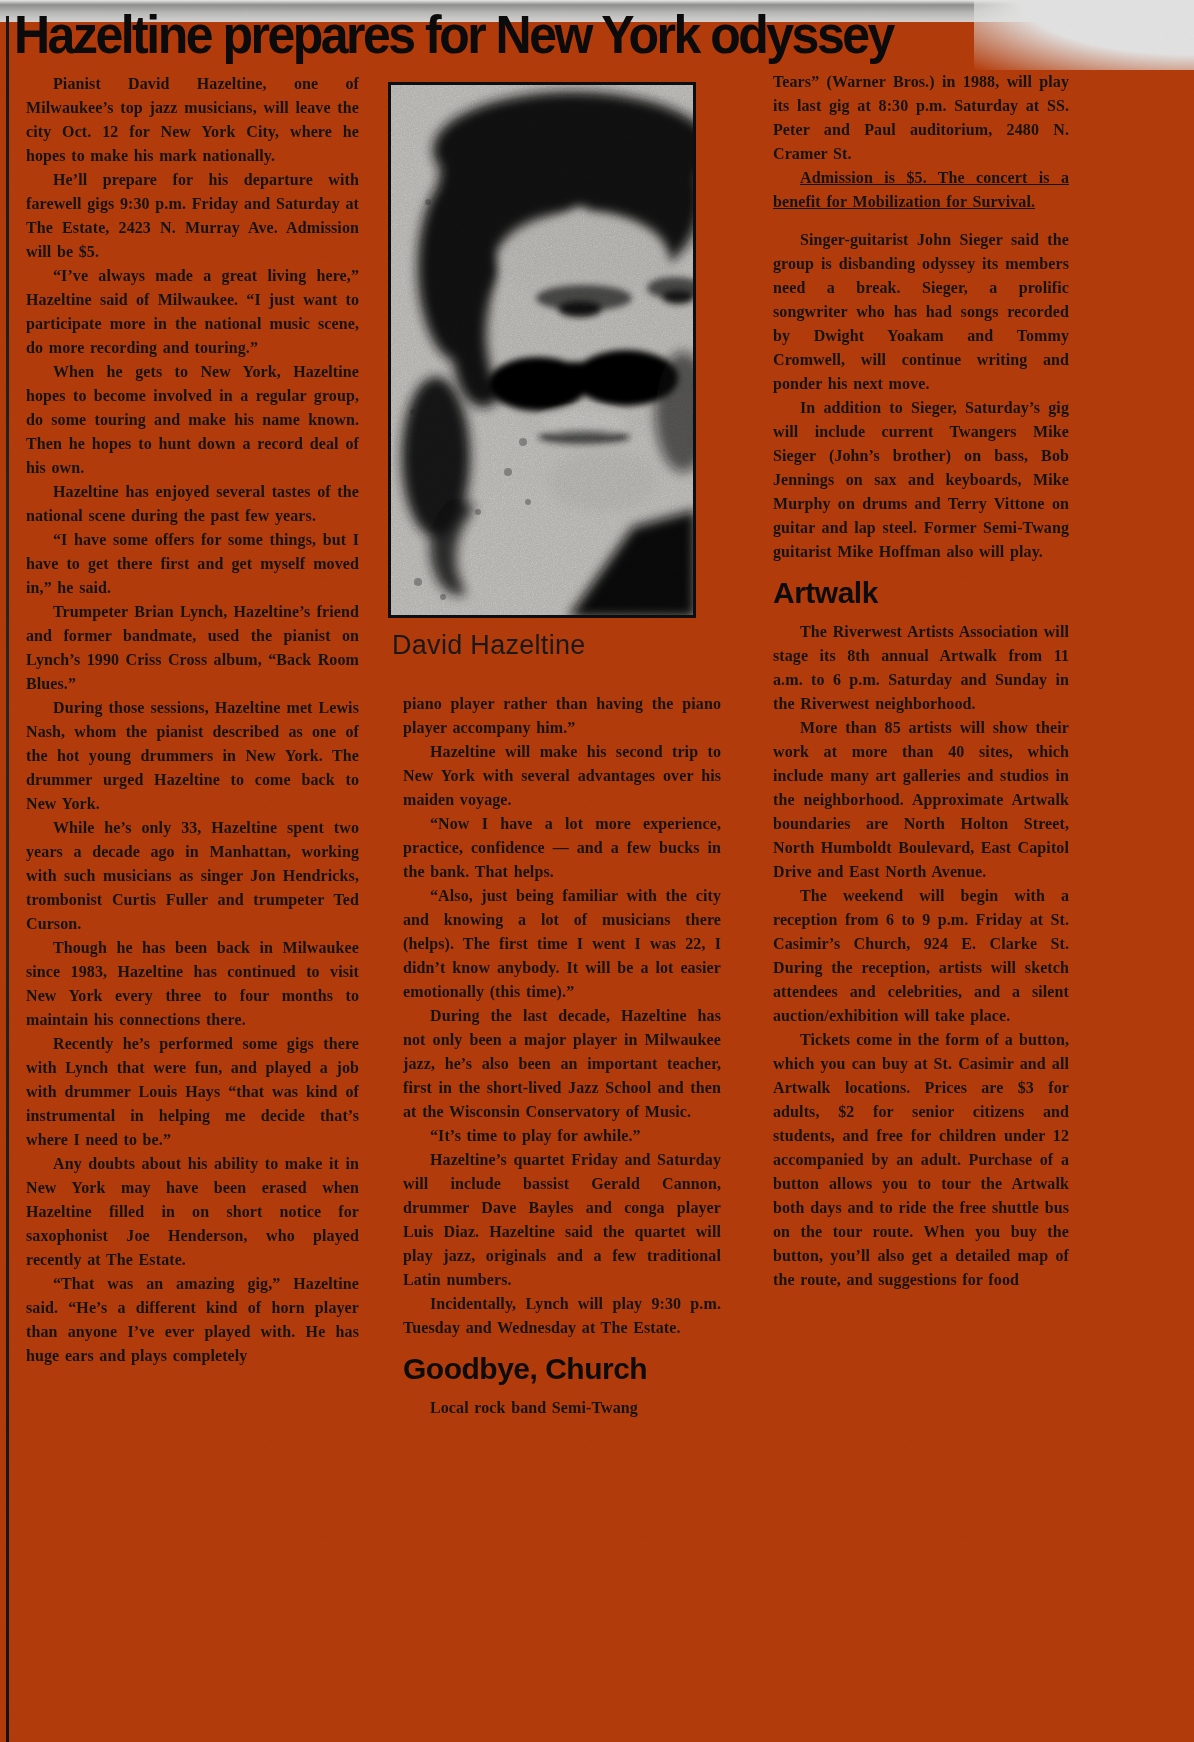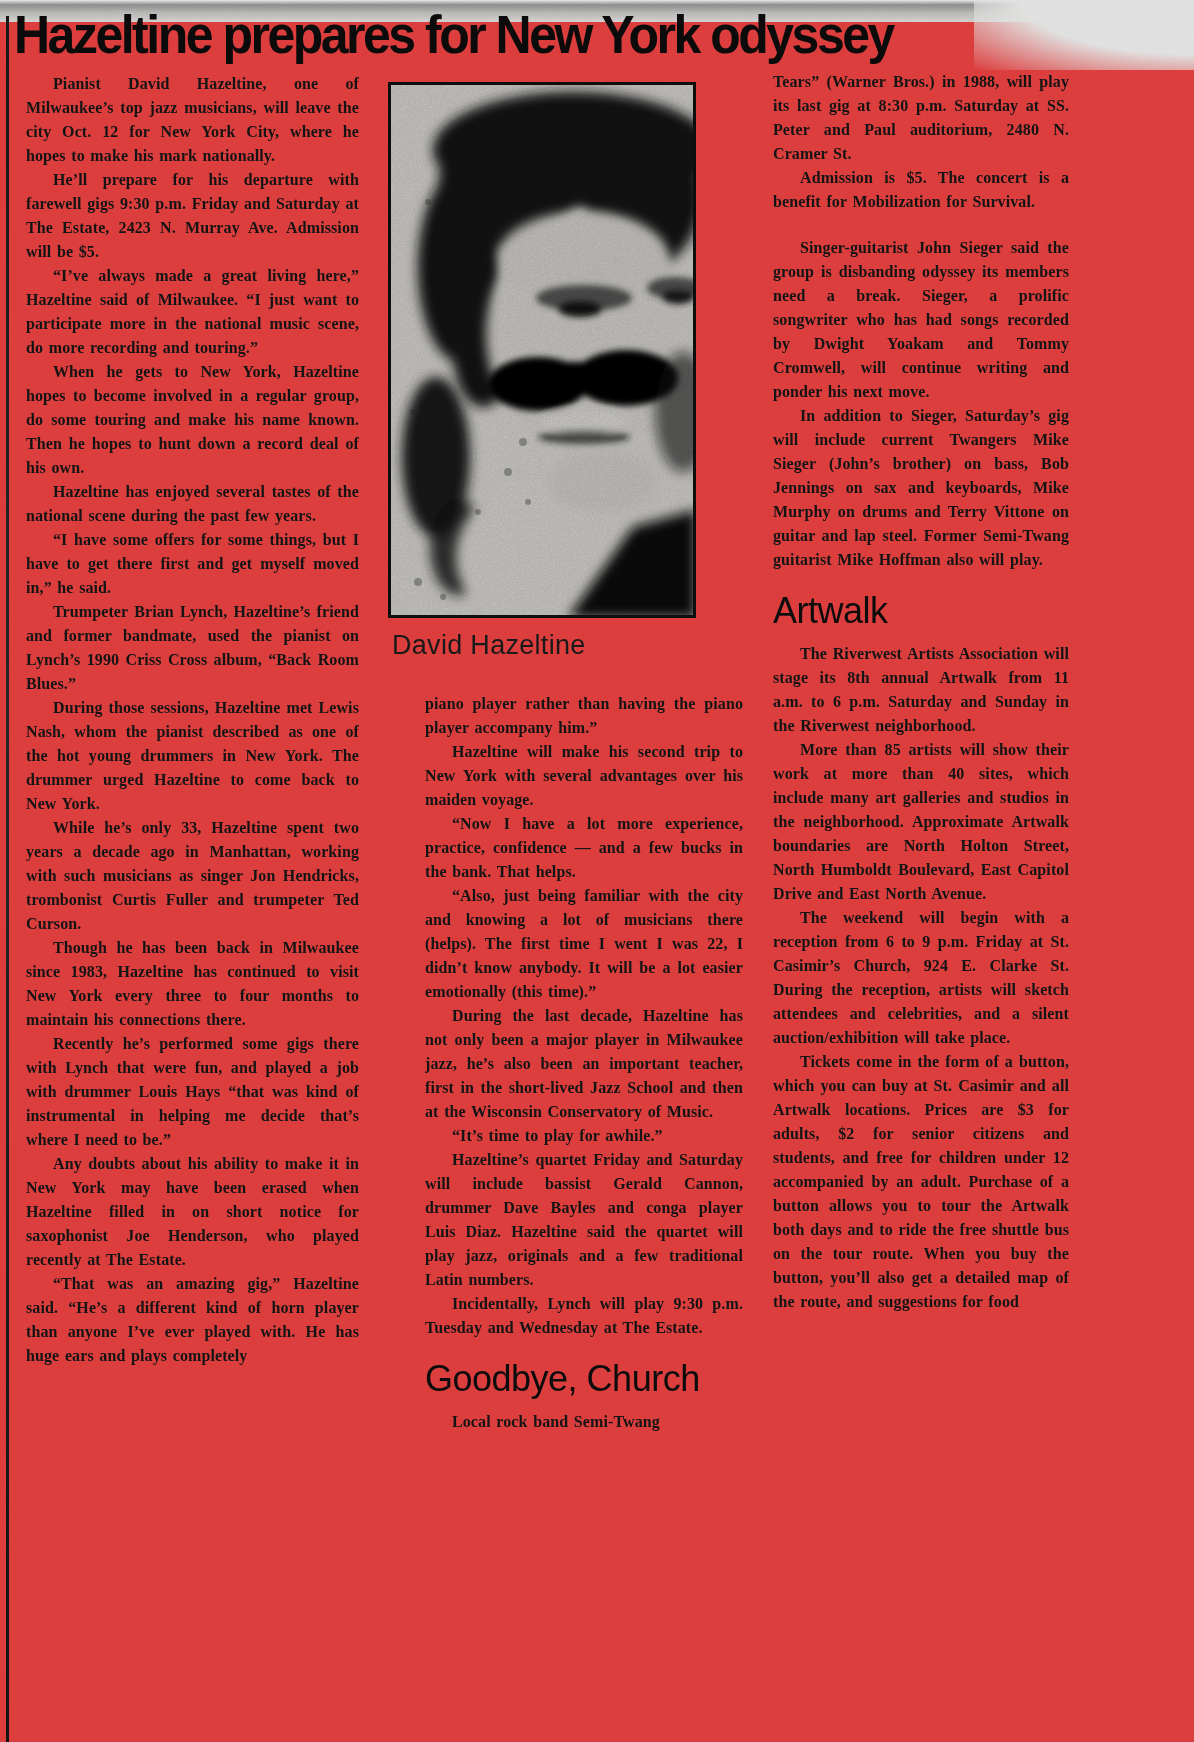--- a/index.html
+++ b/index.html
@@ -1,18 +1,18 @@
 <!DOCTYPE html>
 <html><head>
 <meta charset="utf-8">
 <style>
   html,body { margin:0; padding:0; background:#cfcfcd; }
   .page {
     position:relative; width:1194px; height:1742px;
-    background:#ef4444; overflow:hidden;
+    background:#c2410c; overflow:hidden;
     font-family:"Liberation Serif", serif;
   }
   .top-scan-gradient {
     position:absolute; left:0; top:0; width:1194px; height:22px;
     background:linear-gradient(180deg,#fbfbfb 0%,#9b9b99 22%,#c9c9c7 60%,#e4e3e1 100%);
   }
   .top-right-light {
     position:absolute; right:0; top:0; width:220px; height:70px;
     background:radial-gradient(ellipse at top right, #f4f4f3 55%, rgba(244,244,243,0) 100%);
   }
@@ -26,27 +26,27 @@
     font-size:50px; font-weight:700; letter-spacing:-2.5px;
     color:#0c0c0c; white-space:nowrap; transform:scaleY(1.06); transform-origin:left top;
   }
   .col { position:absolute; overflow:hidden; color:#161616; }
   .flow p {
     margin:0; font-size:16px; line-height:24px; font-weight:700;
     text-align:justify; text-indent:27px; word-spacing:1.5px; letter-spacing:0.1px;
   }
   .flow p.flush { text-indent:0; }
   .col-left   { left:26px;  top:72px;  width:333px; height:1670px; }
-  .col-middle { left:425px; top:692px; width:318px; height:1050px; }
+  .col-middle { left:403px; top:692px; width:318px; height:1050px; }
   .col-right  { left:773px; top:70px;  width:296px; height:1672px; }
-  .col-right .flow-top p:nth-child(2) { margin-bottom:22px; }
+  .col-right .flow-top p:nth-child(2) { margin-bottom:14px;text-decoration:underline; }
   .subhead {
-    margin:18px 0 10px 0;
+    margin:12px 0 10px 0;
     font-family:"Liberation Sans", sans-serif;
-    font-size:36px; font-weight:400; letter-spacing:-0.5px; color:#0e0e0e;
+    font-size:30px; font-weight:700; letter-spacing:-0.5px; color:#0e0e0e;
   }
   .photo-figure { position:absolute; left:388px; top:82px; width:308px; margin:0; }
   .photo-frame { display:block; }
   .photo-caption {
     margin-top:12px; padding-left:4px;
     font-family:"Liberation Sans", sans-serif;
     font-size:27px; font-weight:400; color:#1c1c1c; letter-spacing:0.3px;
   }
   .grain-overlay { position:absolute; left:0; top:0; pointer-events:none; opacity:0.08; }
 </style>

